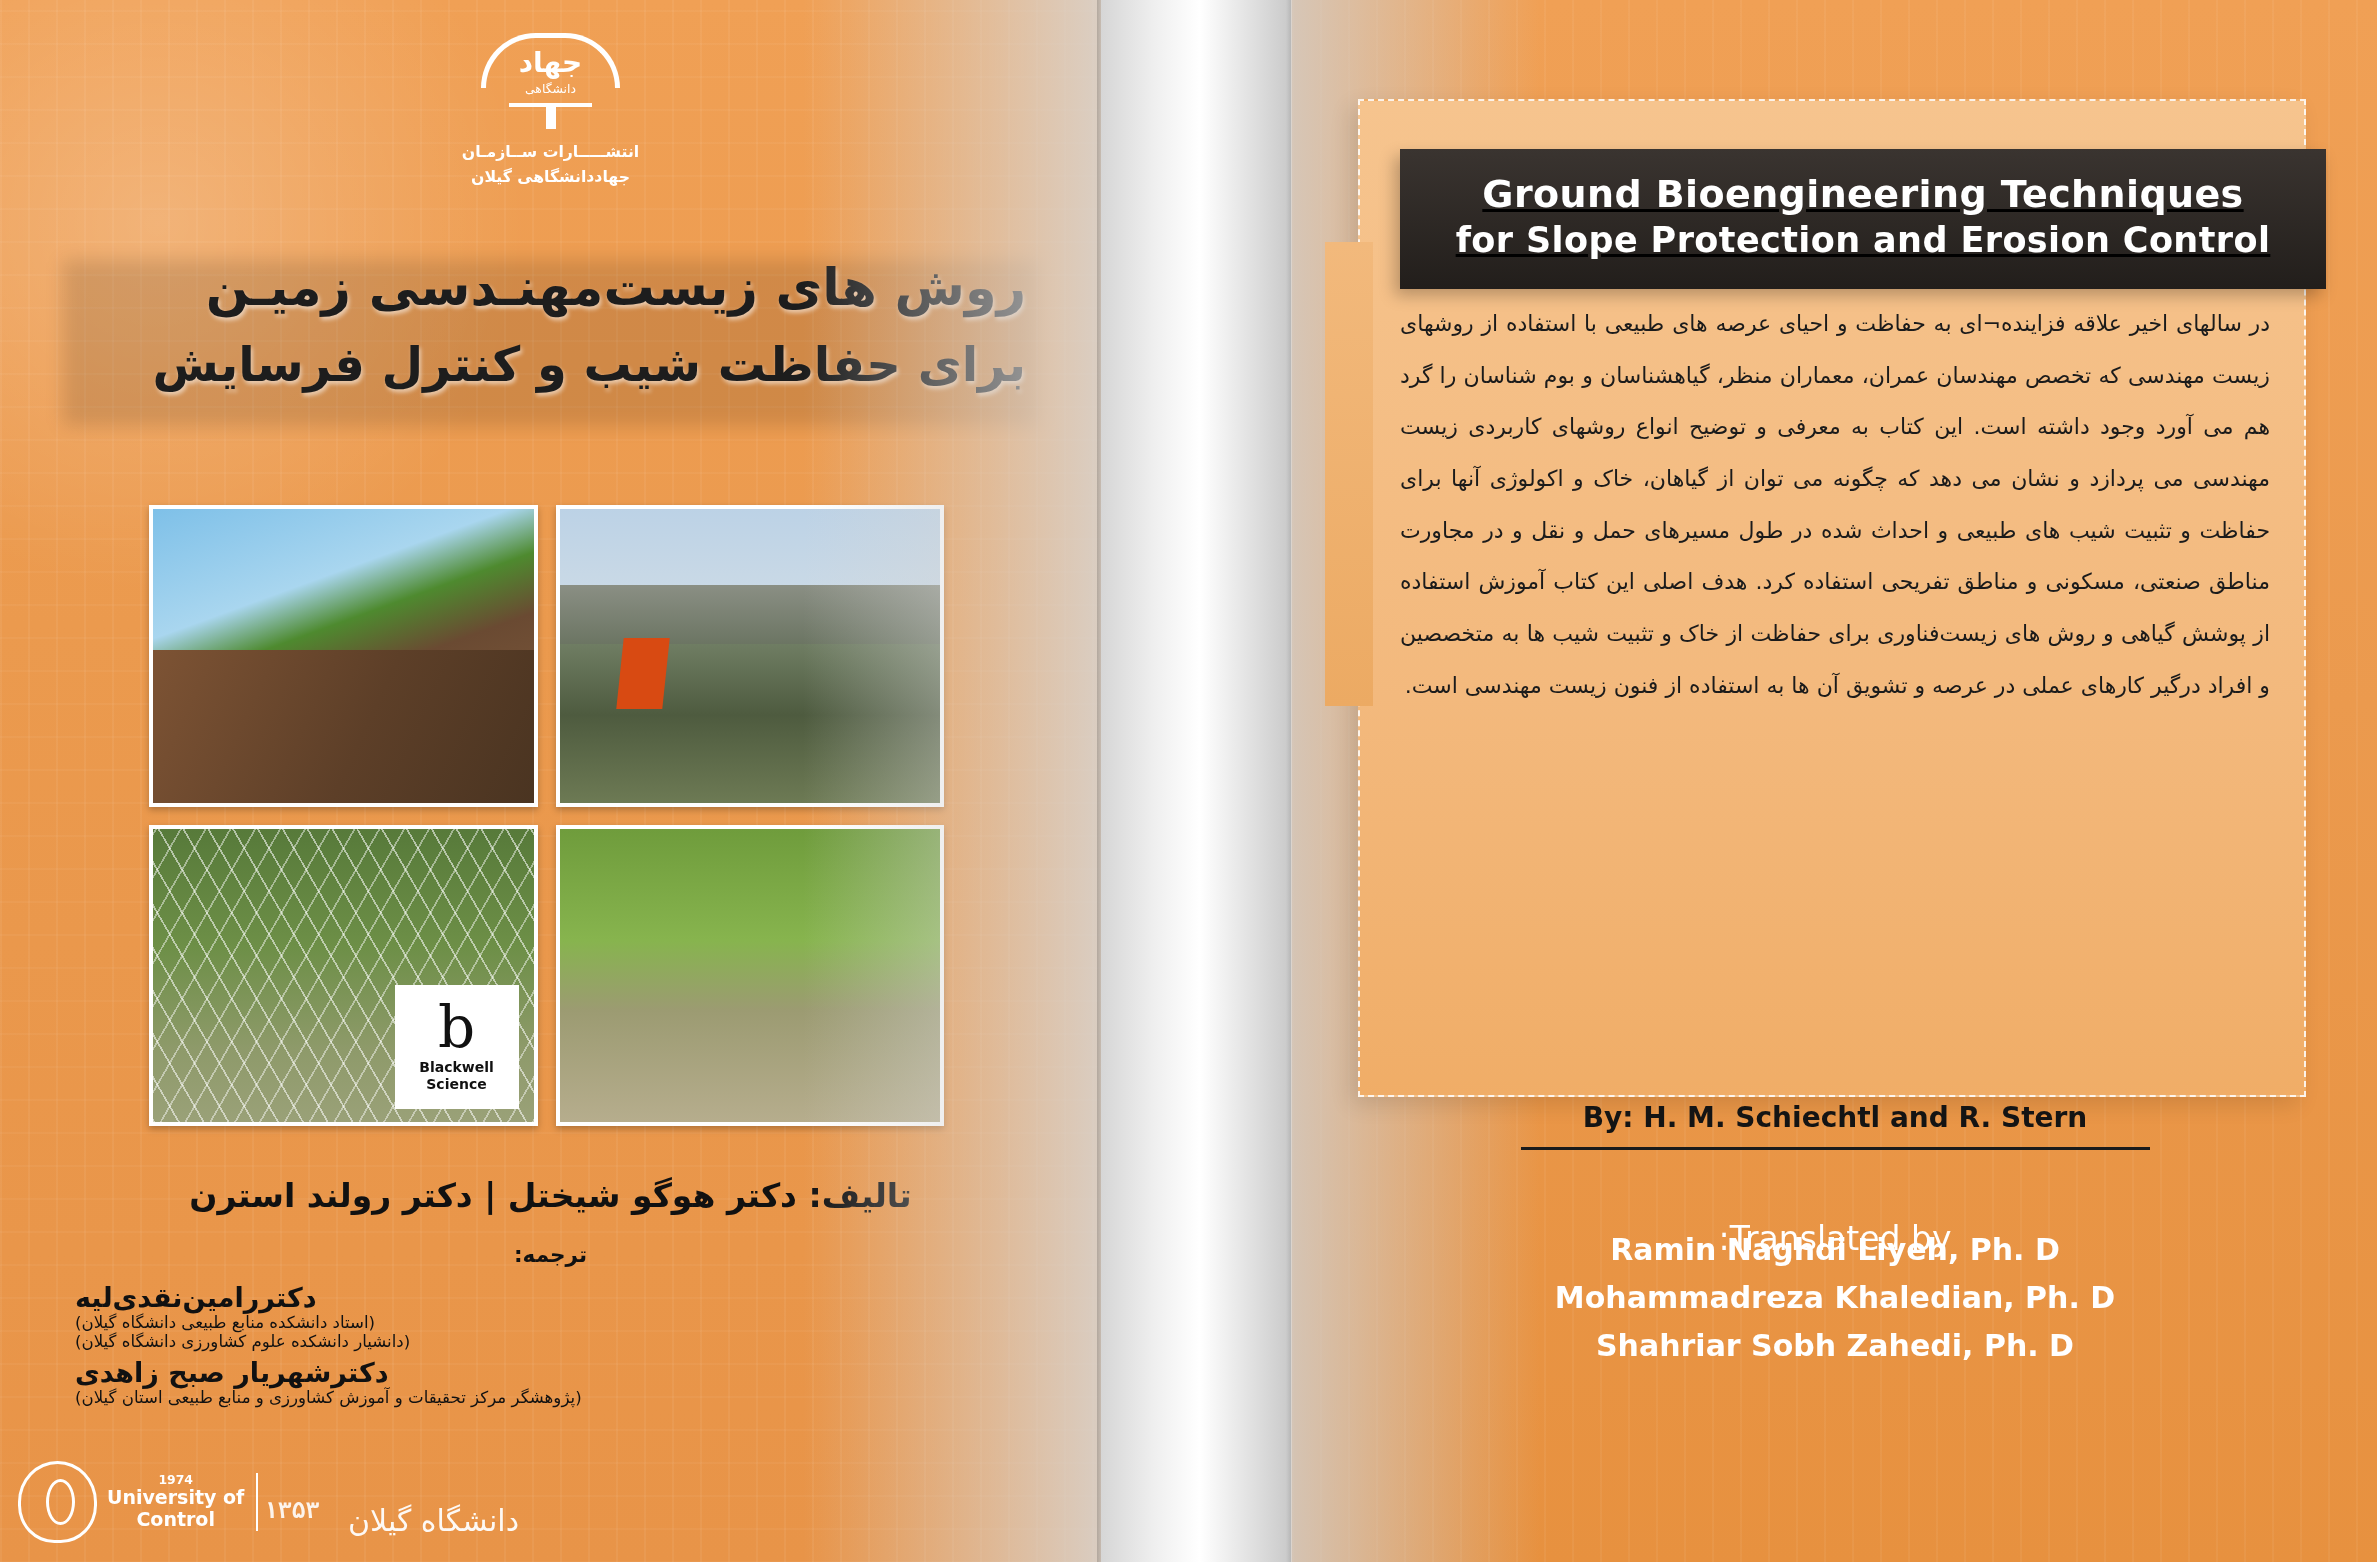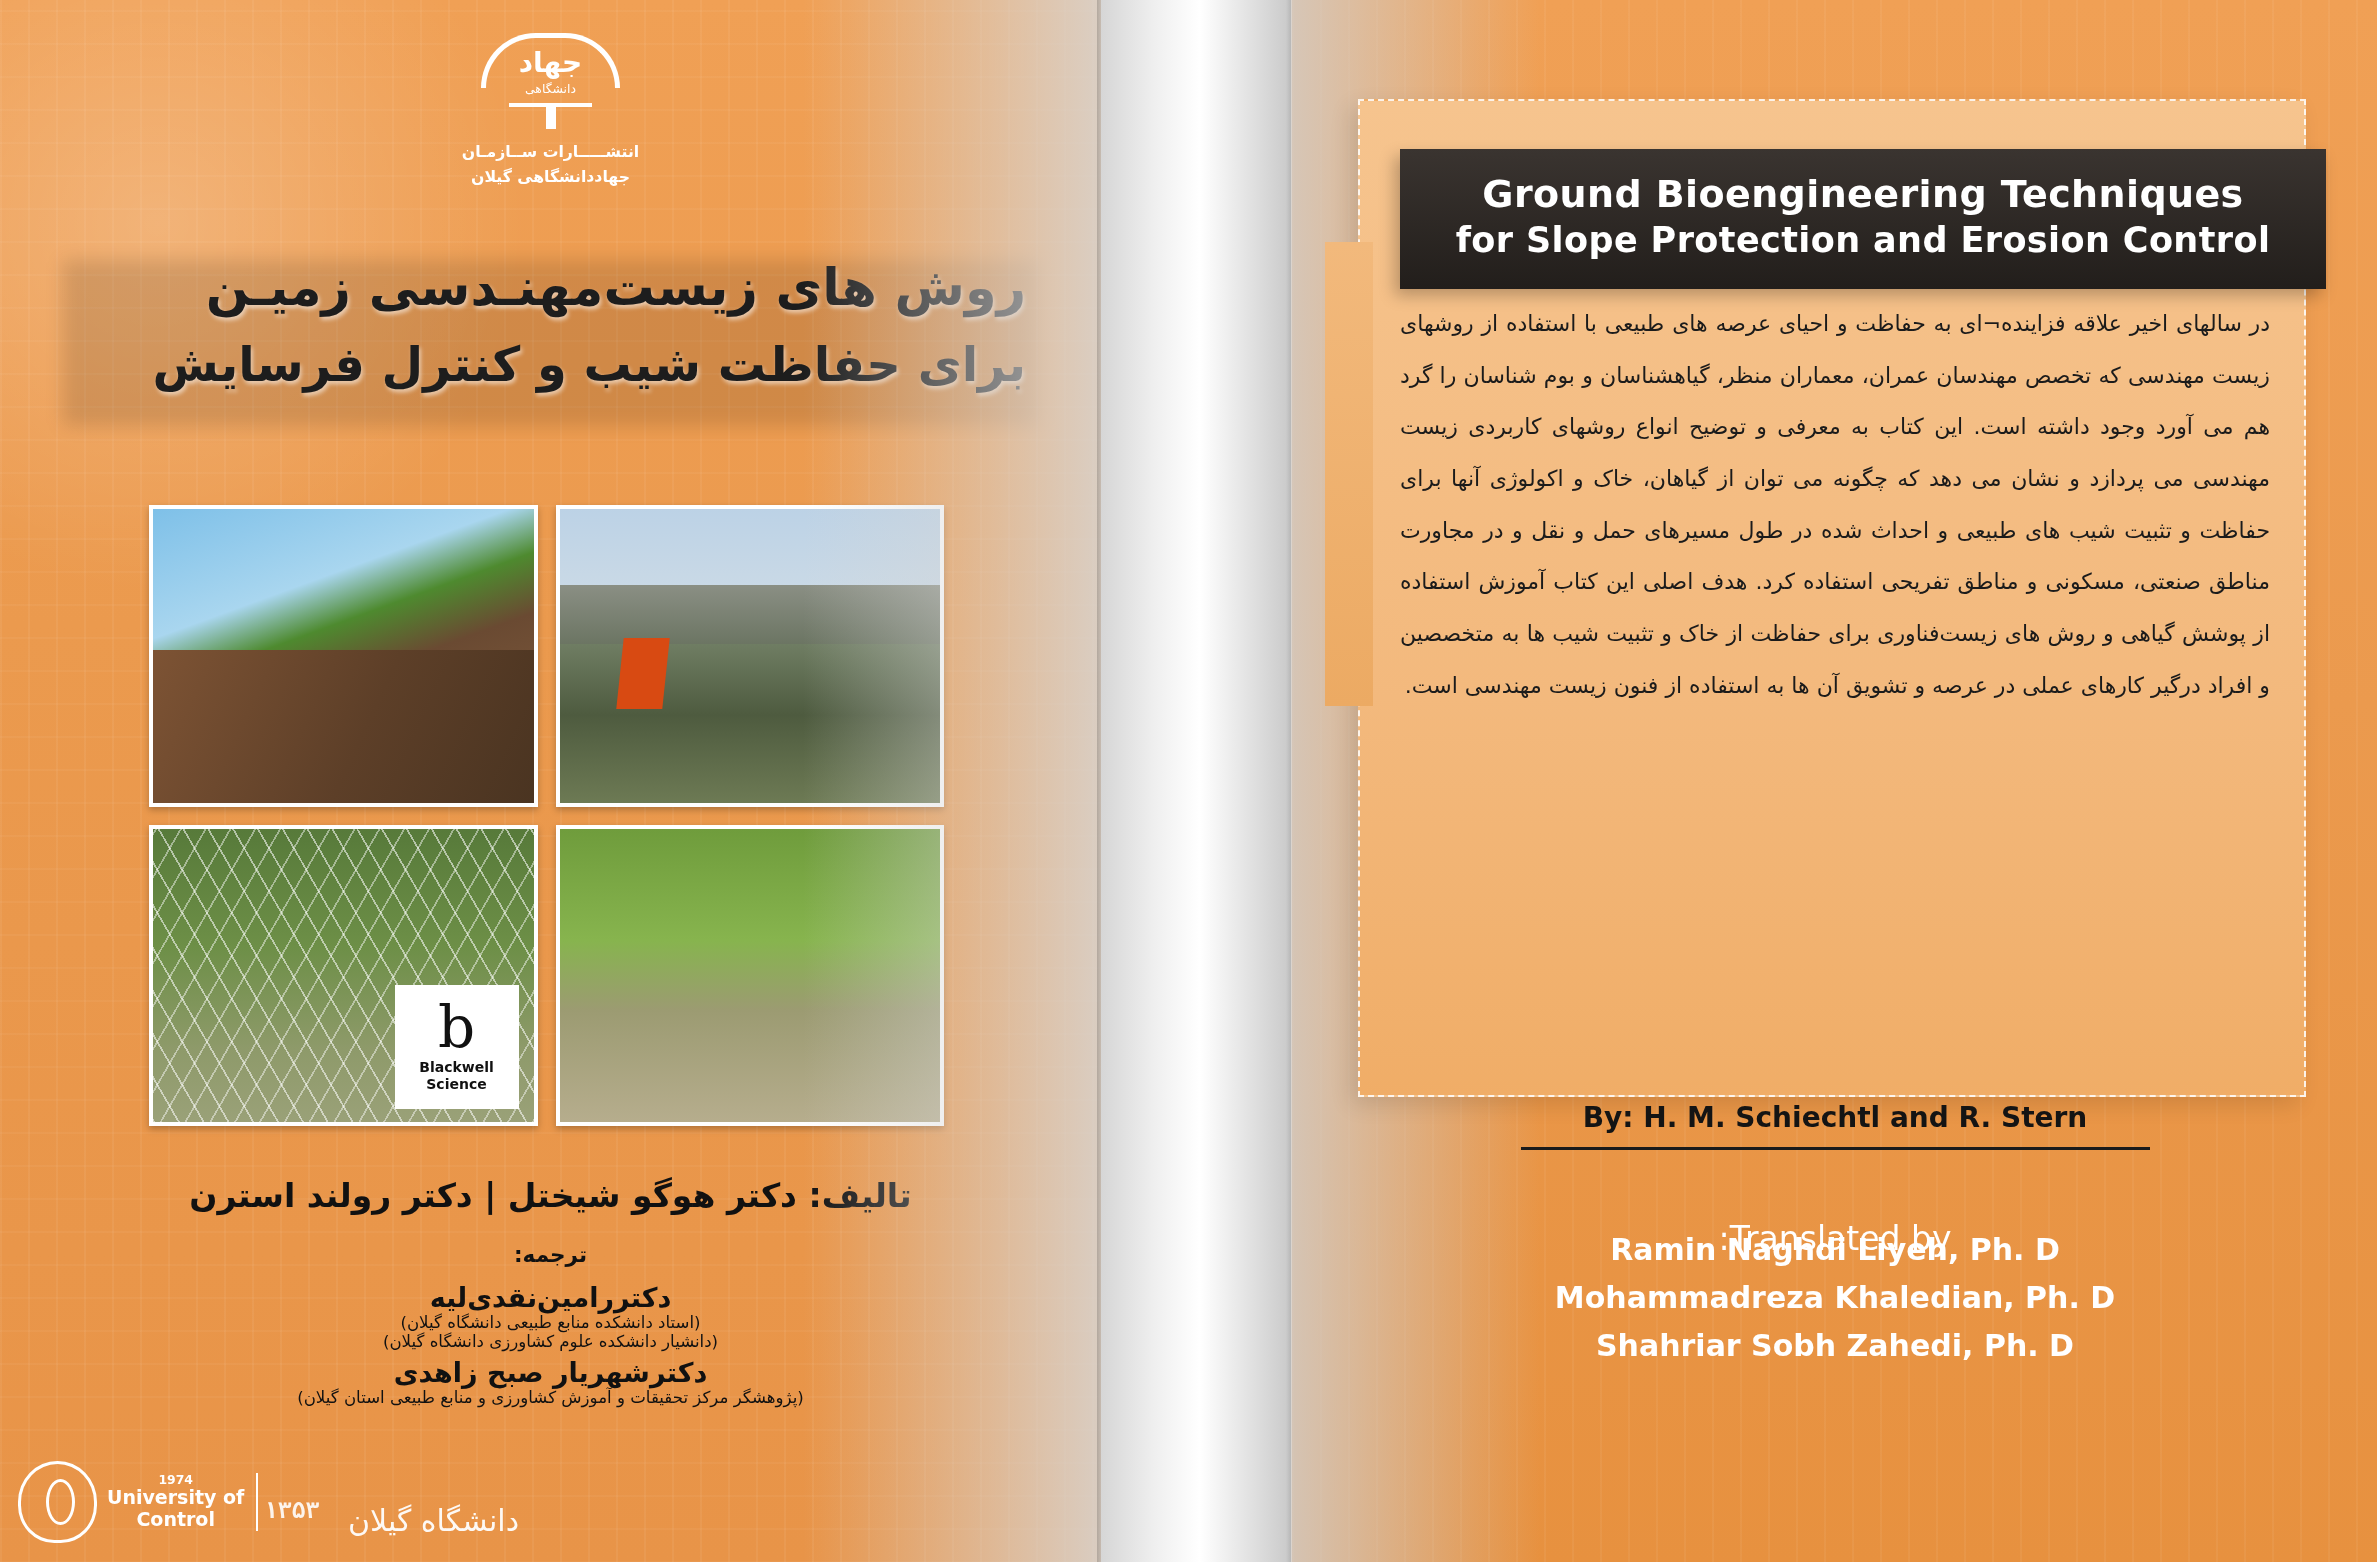--- a/index.html
+++ b/index.html
@@ -55,21 +55,21 @@
       background:repeating-linear-gradient(60deg,rgba(255,255,255,.55) 0 1.7px,rgba(0,0,0,0) 1.7px 21.5px),
                  repeating-linear-gradient(-60deg,rgba(255,255,255,.45) 0 1.7px,rgba(0,0,0,0) 1.7px 21.5px);}
   .blackwell{position:absolute;right:15px;bottom:13.2px;width:124px;height:124px;background:#fff;
       display:flex;flex-direction:column;align-items:center;justify-content:center;}
   .blackwell .bmark{font-family:"DejaVu Serif","Liberation Serif",serif;font-size:58px;line-height:.9;color:#111;}
   .blackwell .btxt{font-size:14px;font-weight:bold;color:#111;text-align:center;line-height:1.2;margin-top:6.6px;}
 
   .authors-fa{position:absolute;top:1176px;right:75px;left:75px;text-align:center;
       color:#111;font-size:33px;font-weight:bold;}
   .trans-head{position:absolute;top:1242px;right:75px;left:75px;text-align:center;color:#111;font-size:21.5px;font-weight:bold;}
-  .trans-list{position:absolute;top:1275px;right:75px;left:75px;text-align:center;color:#111;}
+  .trans-list{position:absolute;top:1275px;right:75px;left:75px;text-align:left;color:#111;}
   .trans-list .nm{font-size:27px;font-weight:bold;margin-top:6.6px;}
   .trans-list .af{font-size:16.6px;}
 
   .uni-logo{position:absolute;left:18px;bottom:20px;display:flex;align-items:center;gap:10px;}
   .uni-en{color:#fff;text-align:center;font-size:19px;font-weight:bold;line-height:1.15;border-right:2.5px solid #fff;padding-right:11.6px;}
   .uni-en .yr{font-size:12.4px;font-weight:bold;}
   .uni-seal{width:73px;height:76px;border:3.3px solid #fff;border-radius:50% 50% 46% 46%;position:relative;}
   .uni-seal:after{content:"";position:absolute;left:50%;top:15px;width:23px;height:40px;margin-left:-11.6px;
       border:3.3px solid #fff;border-radius:50%;}
   .uni-fa{color:#fff;font-size:30px;font-weight:normal;opacity:.95;}
@@ -98,21 +98,21 @@
       background:repeating-linear-gradient(90deg,rgba(255,255,255,.05) 0 2.5px,rgba(0,0,0,0) 2.5px 28px);}
   .front-fade{position:absolute;left:0;top:0;width:248px;height:1563px;
       background:linear-gradient(to right,rgba(208,208,208,.8),rgba(208,208,208,0));}
   .front-panel{position:absolute;left:66px;top:99px;width:944px;height:994px;
       background:linear-gradient(180deg,#f6c48e 0%,#f3b97d 60%,#f0ad67 100%);
       border:2.5px dashed rgba(255,255,255,.85);box-shadow:-6.6px 8.3px 21.5px rgba(0,0,0,.12);}
   .front-panel-tab{position:absolute;left:-35px;top:141px;width:48px;height:464px;
       background:linear-gradient(180deg,#f2b97c,#ecaa63);}
   .en-title{position:absolute;left:108px;top:149px;width:870px;
       background:linear-gradient(180deg,#3a3430,#221e1b);padding:21.5px 28px 25px 28px;
-      box-shadow:-5px 6.6px 15px rgba(0,0,0,.25);}
+      box-shadow:-5px 6.6px 15px rgba(0,0,0,.25);text-decoration:underline;}
   .en-title div{color:#fff;text-align:center;font-weight:bold;letter-spacing:0.4px;}
   .en-title .t1{font-size:38px;line-height:1.25;}
   .en-title .t2{font-size:35px;line-height:1.3;}
   .abs-box{position:absolute;left:108px;top:298px;width:870px;color:#1b1b1b;
       font-size:22px;line-height:2.35;text-align:justify;direction:rtl;}
   .byline{position:absolute;left:108px;top:1101px;width:870px;text-align:center;}
   .byline .by{color:#141414;font-size:28px;font-weight:bold;}
   .byline .rule{height:3.3px;background:#1b1b1b;margin:13.2px auto 0 auto;width:629px;}
   .tr-head{position:absolute;left:108px;top:1176px;width:870px;text-align:center;color:#fff;font-size:33px;margin-top:43px;}
   .tr-names{position:absolute;left:108px;top:1226px;width:870px;text-align:center;color:#fff;}

